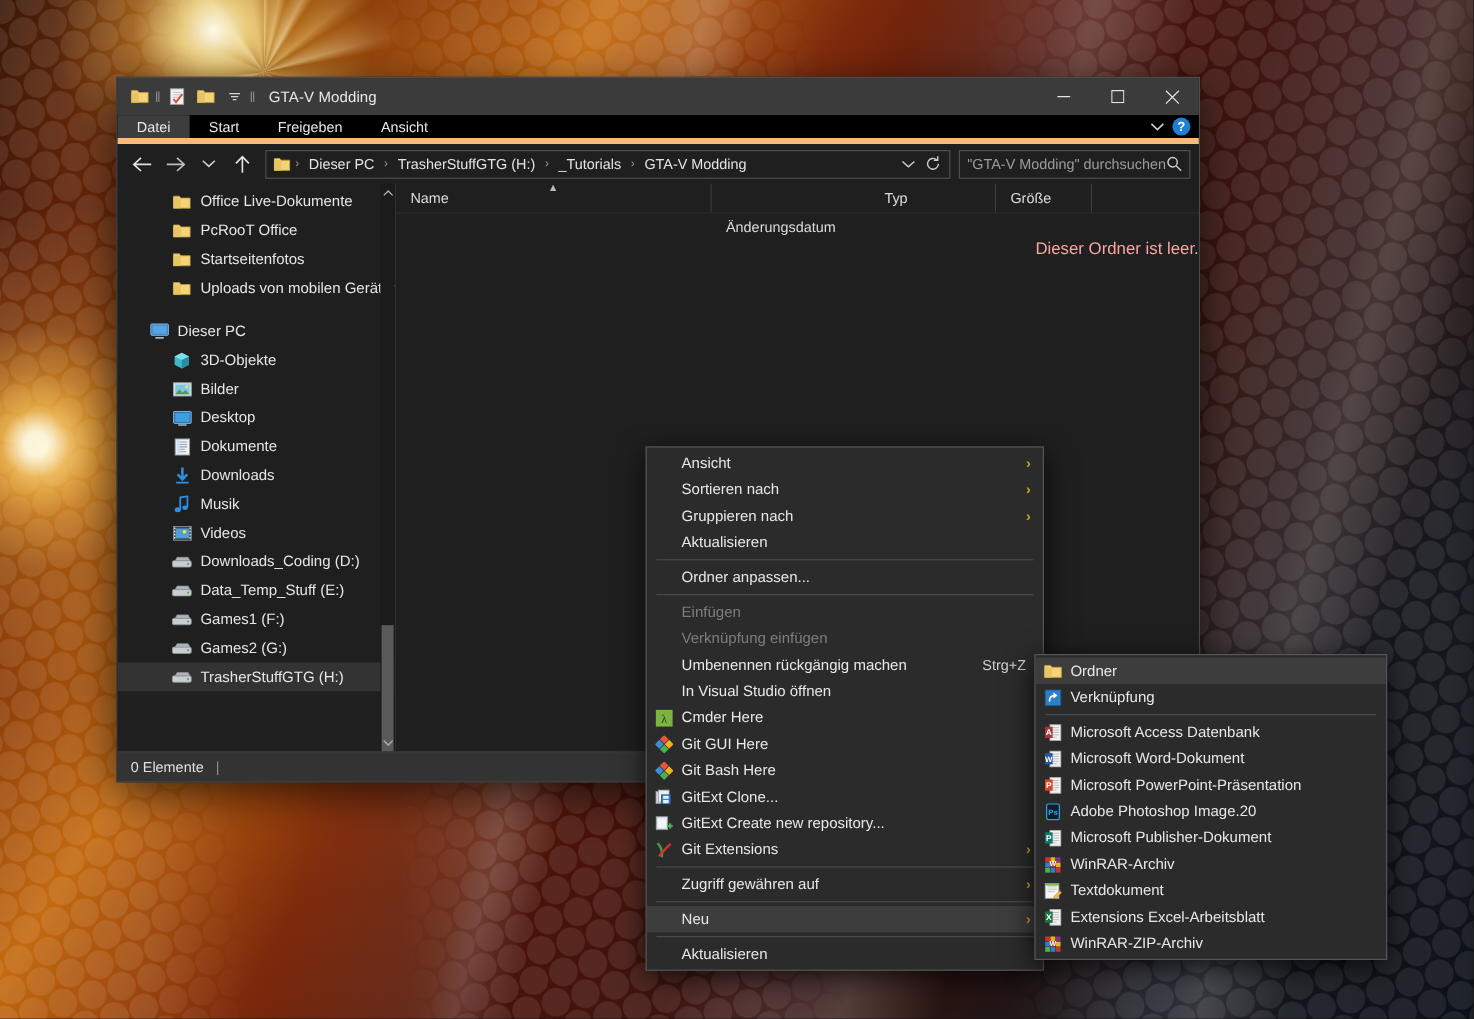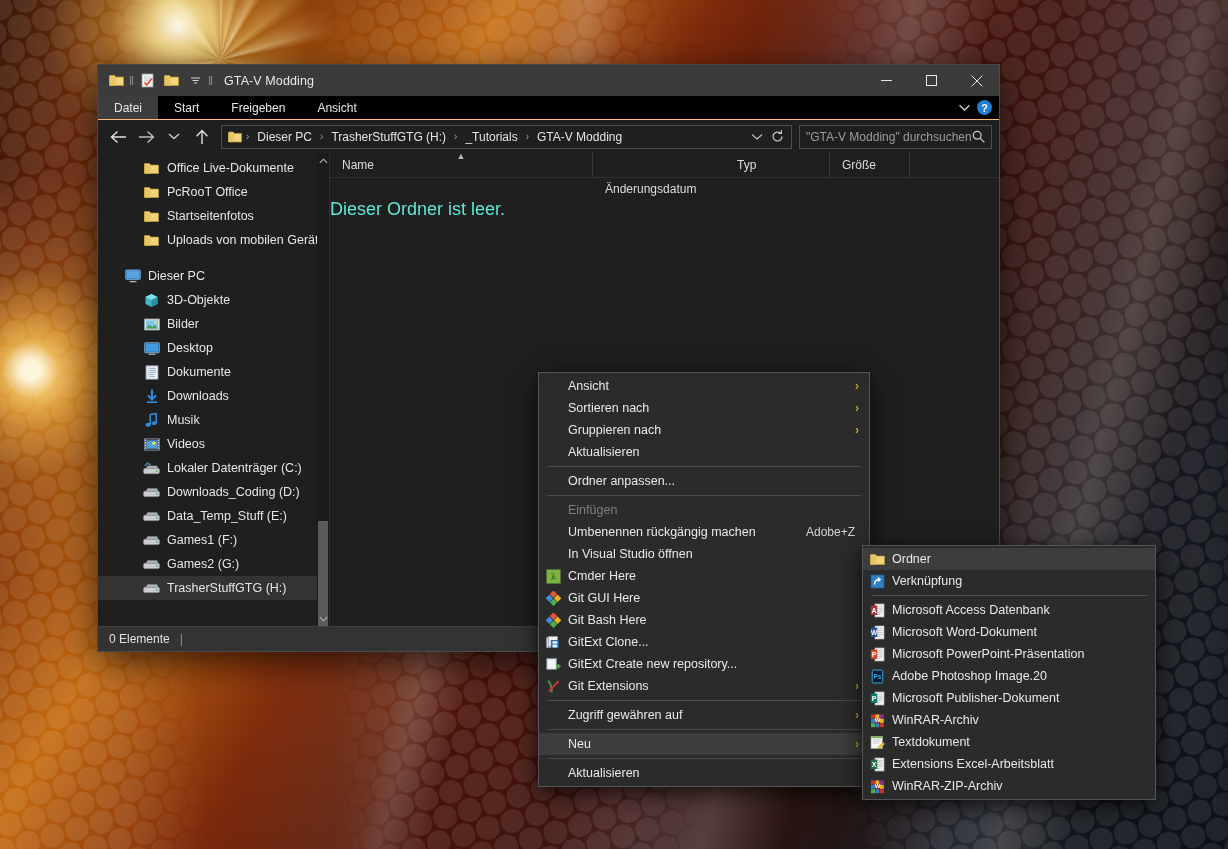--- a/index.html
+++ b/index.html
@@ -93,21 +93,21 @@
   .qat{ display:flex; align-items:center; gap:0; padding-left:6px; height:100%; }
   .qat-btn{ width:24px; height:24px; display:flex; align-items:center; justify-content:center; }
   .qat-sep{ width:7px; text-align:center; color:#8b8b8b; font-size:12px; }
   .win-title{ margin-left:10px; font-size:12.5px; color:#e9e9e9; letter-spacing:.1px; }
   .win-ctrls{ margin-left:auto; display:flex; height:31px; }
   .win-ctrl{ width:45px; height:31px; display:flex; align-items:center; justify-content:center; color:#e6e6e6; }
   .win-ctrl svg{ display:block; }
 
   .ribbon{
     height:24px; background:#000; display:flex; align-items:stretch; flex:0 0 24px;
-    border-bottom:1px solid #fdba74;
+    border-bottom:5px solid #fdba74;
   }
   .rtab{ padding:0 16px; display:flex; align-items:center; font-size:12px; color:#e6e6e6; }
   .rtab.active{ background:#3d3d3d; }
   .ribbon-right{ margin-left:auto; display:flex; align-items:center; gap:6px; padding-right:7px; }
   .help-btn{
     width:15px;height:15px;border-radius:50%;background:#1f7fd4;color:#fff;font-size:11px;
     display:flex;align-items:center;justify-content:center;font-weight:bold;
   }
 
   .navbar{
@@ -148,21 +148,21 @@
     position:absolute; right:0; top:0; width:12px; bottom:0; background:#1b1b1b;
   }
   .vscroll .arr{ height:15px; display:flex; align-items:center; justify-content:center; color:#9a9a9a; font-size:8px; }
   .vscroll .arr.bot{ position:absolute; bottom:0; left:0; right:0; }
   .vscroll .thumb{ position:absolute; left:1px; width:10px; top:368px; height:120px; background:#5a5a5a; }
 
   .filepane{ flex:1; background:#1f1f1f; display:flex; flex-direction:column; min-width:0; }
   .colhdr{ height:25px; display:flex; align-items:stretch; border-bottom:1px solid #2e2e2e; position:relative; }
   .col{ display:flex; align-items:center; font-size:12px; color:#dcdcdc; padding-left:12px; border-right:1px solid #3a3a3a; position:relative; }
   .sortmark{ position:absolute; left:50%; top:-1px; transform:translateX(-50%); color:#b9b9b9; font-size:9px; line-height:9px; }
-  .empty-msg{ margin-top:21px; text-align:left; font-size:18px; color:#5eead4; }
+  .empty-msg{ margin-top:21px; text-align:right; font-size:14px; color:#fca5a5; }
 
   .statusbar{
     flex:0 0 25px; height:25px; background:#333333; border-top:1px solid #3d3d3d;
     display:flex; align-items:center; font-size:12px; color:#e0e0e0; padding-left:11px; gap:10px;
   }
   .status-sep{ color:#8f8f8f; }
 
   
   .ctxmenu{
     position:absolute; background:#2b2b2b; border:1px solid #555; color:#e8e8e8;
@@ -451,33 +451,20 @@
                   <rect x="13.9" y="6.8" width="1.1" height="1.4"></rect>
                   <rect x="13.9" y="9.4" width="1.1" height="1.4"></rect>
                 </g>
                 <circle cx="9.8" cy="5.2" r="1.6" fill="#ffd93b"></circle>
               </svg>
             </span>
           <span>Videos</span>
         </div>
         <div class="tnode ind1">
           <span class="ico">
-              <svg width="17" height="13" viewBox="0 0 17 13">
-                <path d="M2 6.5h13a1.4 1.4 0 0 1 1.4 1.4v2.4a1.4 1.4 0 0 1-1.4 1.4H2A1.4 1.4 0 0 1 .6 10.3V7.9A1.4 1.4 0 0 1 2 6.5z" fill="#c9cdd2" stroke="#8c939b" stroke-width="0.7"></path>
-                <path d="M3 6.5l1.6-2.6h9.2l1.4 2.6z" fill="#aeb4ba" stroke="#8c939b" stroke-width="0.6"></path>
-                <circle cx="13.7" cy="9.1" r="0.9" fill="#4caf50"></circle>
-                <rect x="3.4" y="0.6" width="2" height="2" fill="#4da3dd"></rect>
-                <rect x="6.1" y="1.6" width="1.6" height="1.6" fill="#4da3dd"></rect>
-                <rect x="1.6" y="2.6" width="1.6" height="1.4" fill="#4da3dd"></rect>
-              </svg>
-            </span>
-          <span>Lokaler Datenträger (C:)</span>
-        </div>
-        <div class="tnode ind1">
-          <span class="ico">
               <svg width="17" height="12" viewBox="0 0 17 12">
                 <path d="M2 5.2h13a1.4 1.4 0 0 1 1.4 1.4v2.6A1.4 1.4 0 0 1 15 10.6H2A1.4 1.4 0 0 1 .6 9.2V6.6A1.4 1.4 0 0 1 2 5.2z" fill="#c9cdd2" stroke="#8c939b" stroke-width="0.7"></path>
                 <path d="M3 5.2l1.6-2.8h9.2l1.4 2.8z" fill="#aeb4ba" stroke="#8c939b" stroke-width="0.6"></path>
                 <circle cx="13.7" cy="7.9" r="0.9" fill="#4caf50"></circle>
               </svg>
             </span>
           <span>Downloads_Coding (D:)</span>
         </div>
         <div class="tnode ind1">
           <span class="ico">
@@ -594,24 +581,28 @@
     <span class="micon"></span>
     <span class="mlabel">Ordner anpassen...</span>
   </div>
 
   <div class="msep"></div>
 
   <div class="mi disabled">
     <span class="micon"></span>
     <span class="mlabel">Einfügen</span>
   </div>
+  <div class="mi disabled">
+    <span class="micon"></span>
+    <span class="mlabel">Verknüpfung einfügen</span>
+  </div>
   <div class="mi">
     <span class="micon"></span>
     <span class="mlabel">Umbenennen rückgängig machen</span>
-    <span class="maccel">Adobe+Z</span>
+    <span class="maccel">Strg+Z</span>
   </div>
   <div class="mi">
     <span class="micon"></span>
     <span class="mlabel">In Visual Studio öffnen</span>
   </div>
   <div class="mi">
     <span class="micon">
       <svg width="15" height="15" viewBox="0 0 15 15">
           <rect x="0.5" y="0.5" width="14" height="14" fill="#7cb342"></rect>
           <text x="7.5" y="11.2" font-size="10" fill="#1b3d0a" text-anchor="middle" font-family="serif">λ</text>

